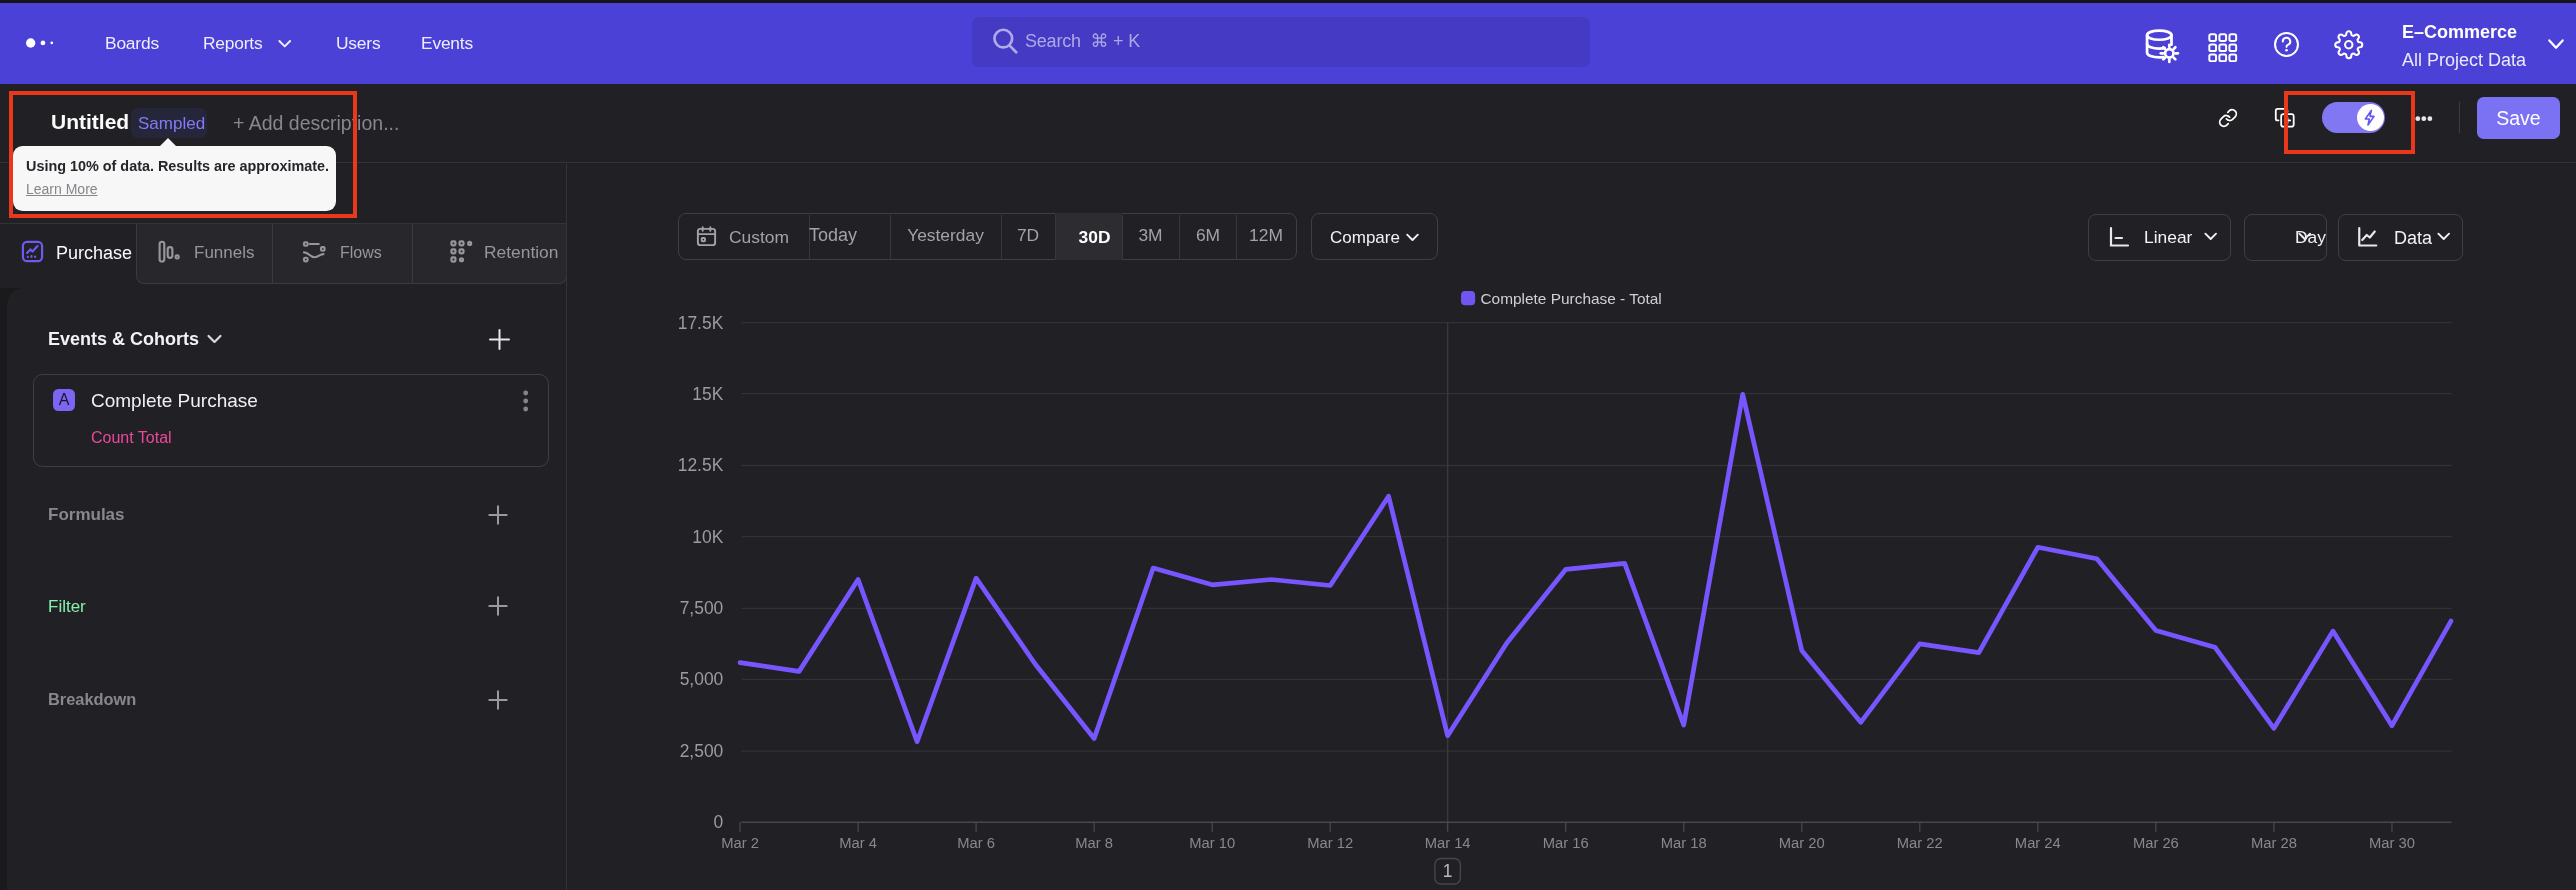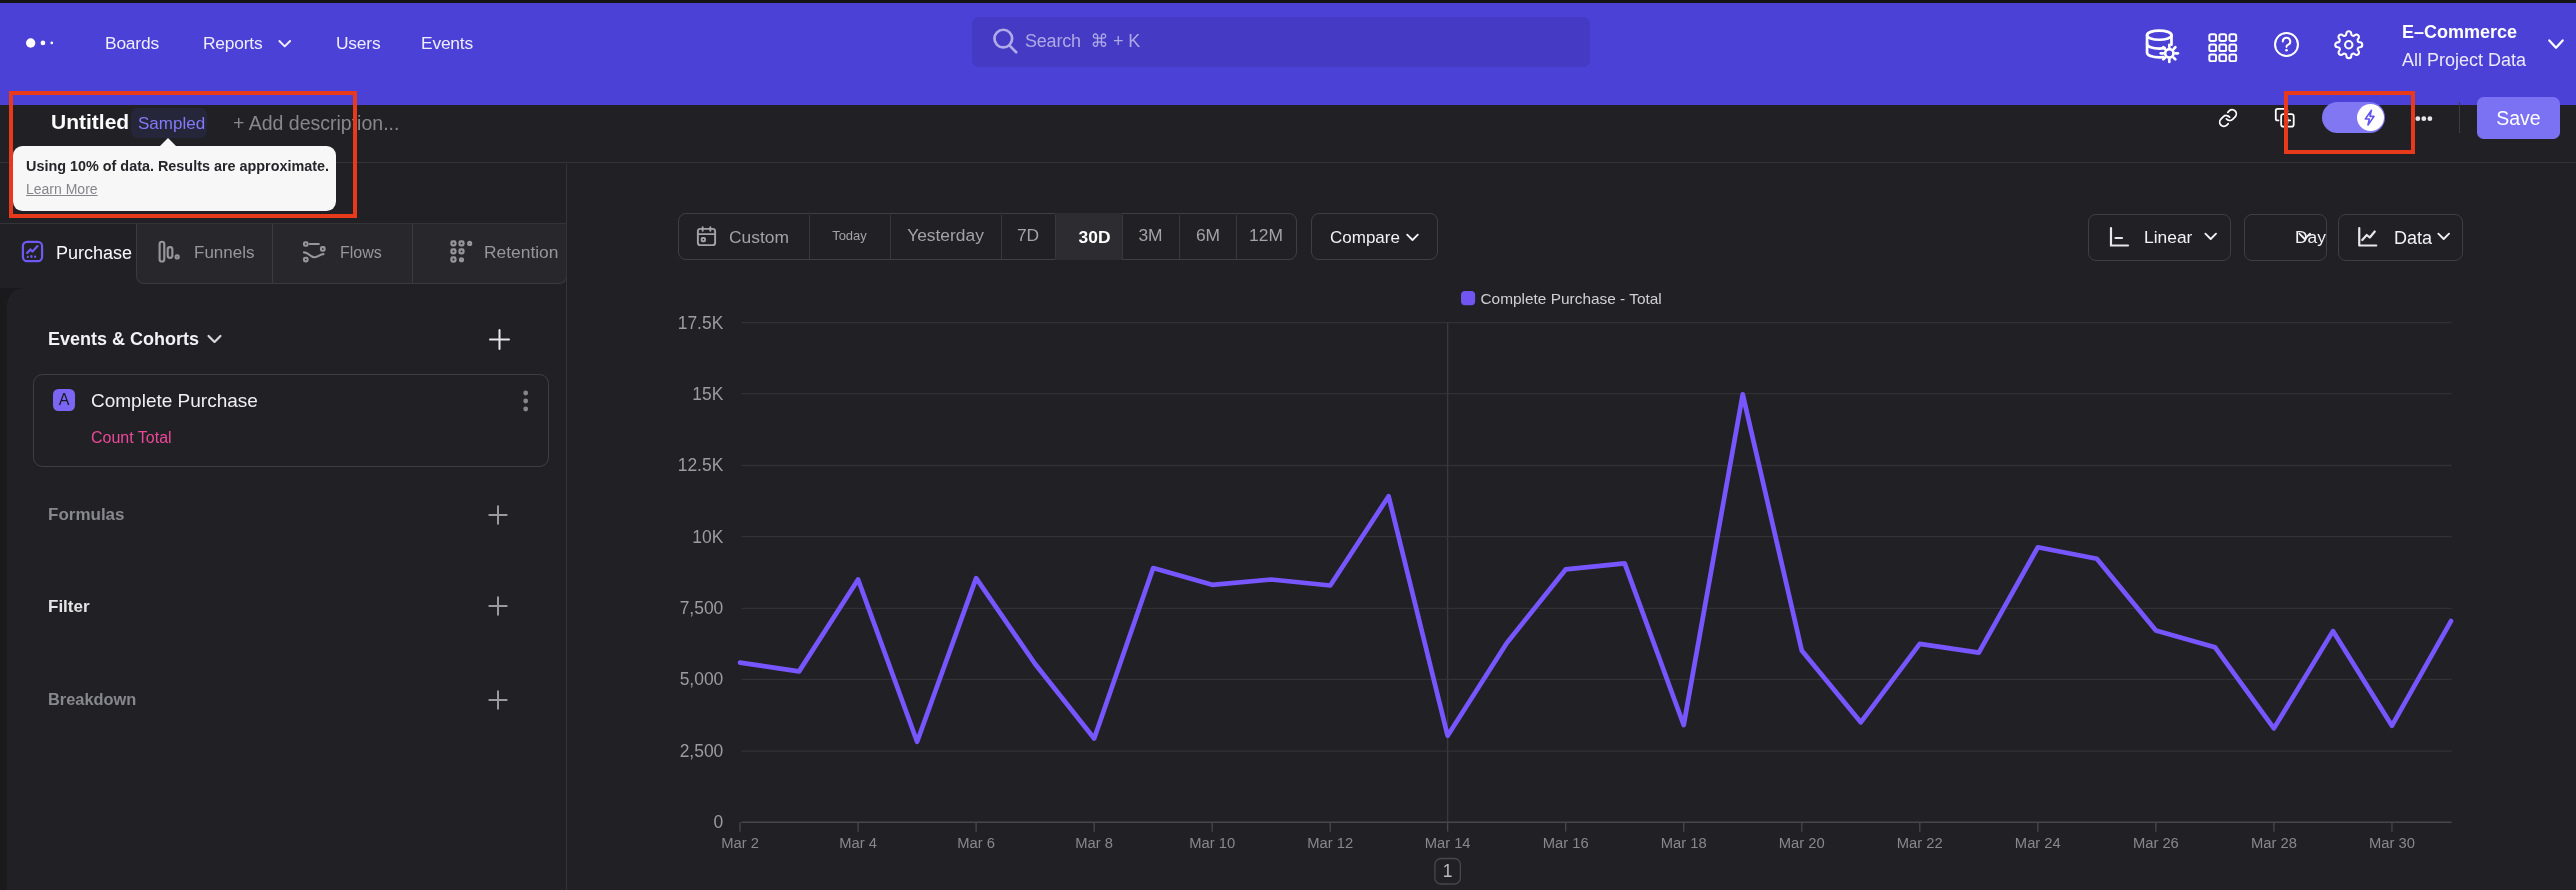--- a/index.html
+++ b/index.html
@@ -9,21 +9,21 @@
   #page { position:relative; width:2576px; height:890px; }
   .hairline { position:absolute; background:#333338; }
   .navtxt { position:absolute; color:#efedfa; font-size:17.4px; line-height:17.4px; letter-spacing:-0.2px; }
 </style>
 </head>
 <body>
 <div id="page">
 
   <div class="abs" style="left:0;top:0;width:2576px;height:3.4px;background:#141416"></div>
 
-  <div class="abs" id="nav" style="left:0;top:3.4px;width:2576px;height:102px;background:#4c41d6">
+  <div class="abs" id="nav" style="left:0;top:3.4px;width:2576px;height:81px;background:#4c41d6">
     <svg class="abs" style="left:0;top:0" width="81" height="81" viewBox="0 0 120 120">
       <circle cx="45.4" cy="59.3" r="6.9" fill="#fff"></circle>
       <circle cx="63.6" cy="59.2" r="3.5" fill="#fff"></circle>
       <circle cx="76.7" cy="59.2" r="2" fill="#fff"></circle>
     </svg>
     <div class="navtxt" style="left:105px;top:32px;">Boards</div>
     <div class="navtxt" style="left:203px;top:32px;">Reports</div>
     <svg class="abs" style="left:274px;top:34px" width="21.5" height="13.4" viewBox="0 0 32 20">
       <polyline points="8,6 16,14 24,6" fill="none" stroke="#efedfa" stroke-width="3" stroke-linecap="round" stroke-linejoin="round"></polyline>
     </svg>
@@ -194,21 +194,21 @@
       <circle cx="7" cy="30" r="3.6" fill="#85858b"></circle>
   </svg>
 
   <div class="abs" style="left:48px;top:506px;color:#87878e;font-size:17px;font-weight:700;line-height:17px;">Formulas</div>
   <svg class="abs" style="left:488px;top:505px" width="20" height="20" viewBox="0 0 30 30">
     <g stroke="#9a9aa0" stroke-width="3" stroke-linecap="round">
         <line x1="15" y1="2" x2="15" y2="28"></line>
         <line x1="2" y1="15" x2="28" y2="15"></line>
       </g>
   </svg>
-  <div class="abs" style="left:48px;top:598px;color:#e5e5e5;font-size:17px;font-weight:700;line-height:17px;">Filter</div>
+  <div class="abs" style="left:48px;top:598px;color:#86efac;font-size:17px;font-weight:400;line-height:17px;">Filter</div>
   <svg class="abs" style="left:488px;top:596px" width="20" height="20" viewBox="0 0 30 30">
     <g stroke="#9a9aa0" stroke-width="3" stroke-linecap="round">
         <line x1="15" y1="2" x2="15" y2="28"></line>
         <line x1="2" y1="15" x2="28" y2="15"></line>
       </g>
   </svg>
   <div class="abs" style="left:48px;top:691px;color:#87878e;font-size:16.4px;font-weight:700;line-height:16.4px;">Breakdown</div>
   <svg class="abs" style="left:488px;top:690px" width="20" height="20" viewBox="0 0 30 30">
     <g stroke="#9a9aa0" stroke-width="3" stroke-linecap="round">
         <line x1="15" y1="2" x2="15" y2="28"></line>
@@ -228,21 +228,21 @@
   <svg class="abs" style="left:695px;top:225px" width="23" height="23" viewBox="0 0 24 24">
     <g fill="none" stroke="#a2a2a8" stroke-width="2" stroke-linecap="round" stroke-linejoin="round">
       <rect x="3" y="4" width="18" height="17" rx="2.5"></rect>
       <line x1="8" y1="2.2" x2="8" y2="6"></line>
         <line x1="16" y1="2.2" x2="16" y2="6"></line>
         <line x1="3" y1="9.5" x2="21" y2="9.5"></line>
       <rect x="7" y="13.5" width="3.4" height="3.4" rx="0.8"></rect>
     </g>
   </svg>
   <div class="abs" style="left:729px;top:229px;color:#a2a2a8;font-size:17.4px;line-height:17.4px;">Custom</div>
-  <div class="abs" style="left:809px;top:227px;width:81px;text-align:center;color:#a2a2a8;font-size:13px;line-height:17.4px;">Today</div>
+  <div class="abs" style="left:809px;top:227px;width:81px;color:#a2a2a8;font-size:18px;line-height:17.4px;">Today</div>
   <div class="abs" style="left:890px;top:227px;width:111px;text-align:center;color:#a2a2a8;font-size:17.4px;line-height:17.4px;">Yesterday</div>
   <div class="abs" style="left:1001px;top:227px;width:54px;text-align:center;color:#a2a2a8;font-size:17.4px;line-height:17.4px;">7D</div>
   <div class="abs" style="left:1055px;top:229px;width:67px;text-align:center;color:#ffffff;font-size:17.4px;font-weight:700;line-height:17.4px;padding-left:12px;">30D</div>
   <div class="abs" style="left:1122px;top:227px;width:57px;text-align:center;color:#a2a2a8;font-size:17.4px;line-height:17.4px;">3M</div>
   <div class="abs" style="left:1179px;top:227px;width:58px;text-align:center;color:#a2a2a8;font-size:17.4px;line-height:17.4px;">6M</div>
   <div class="abs" style="left:1236px;top:227px;width:60px;text-align:center;color:#a2a2a8;font-size:17.4px;line-height:17.4px;">12M</div>
 
   <div class="abs" style="left:1311px;top:213px;width:127px;height:47px;border:1.3px solid #3e3e44;border-radius:8px;"></div>
   <div class="abs" style="left:1330px;top:229px;color:#f2f2f5;font-size:17px;line-height:17px;">Compare</div>
   <svg class="abs" style="left:1403px;top:232px" width="19" height="12" viewBox="0 0 28 18">

